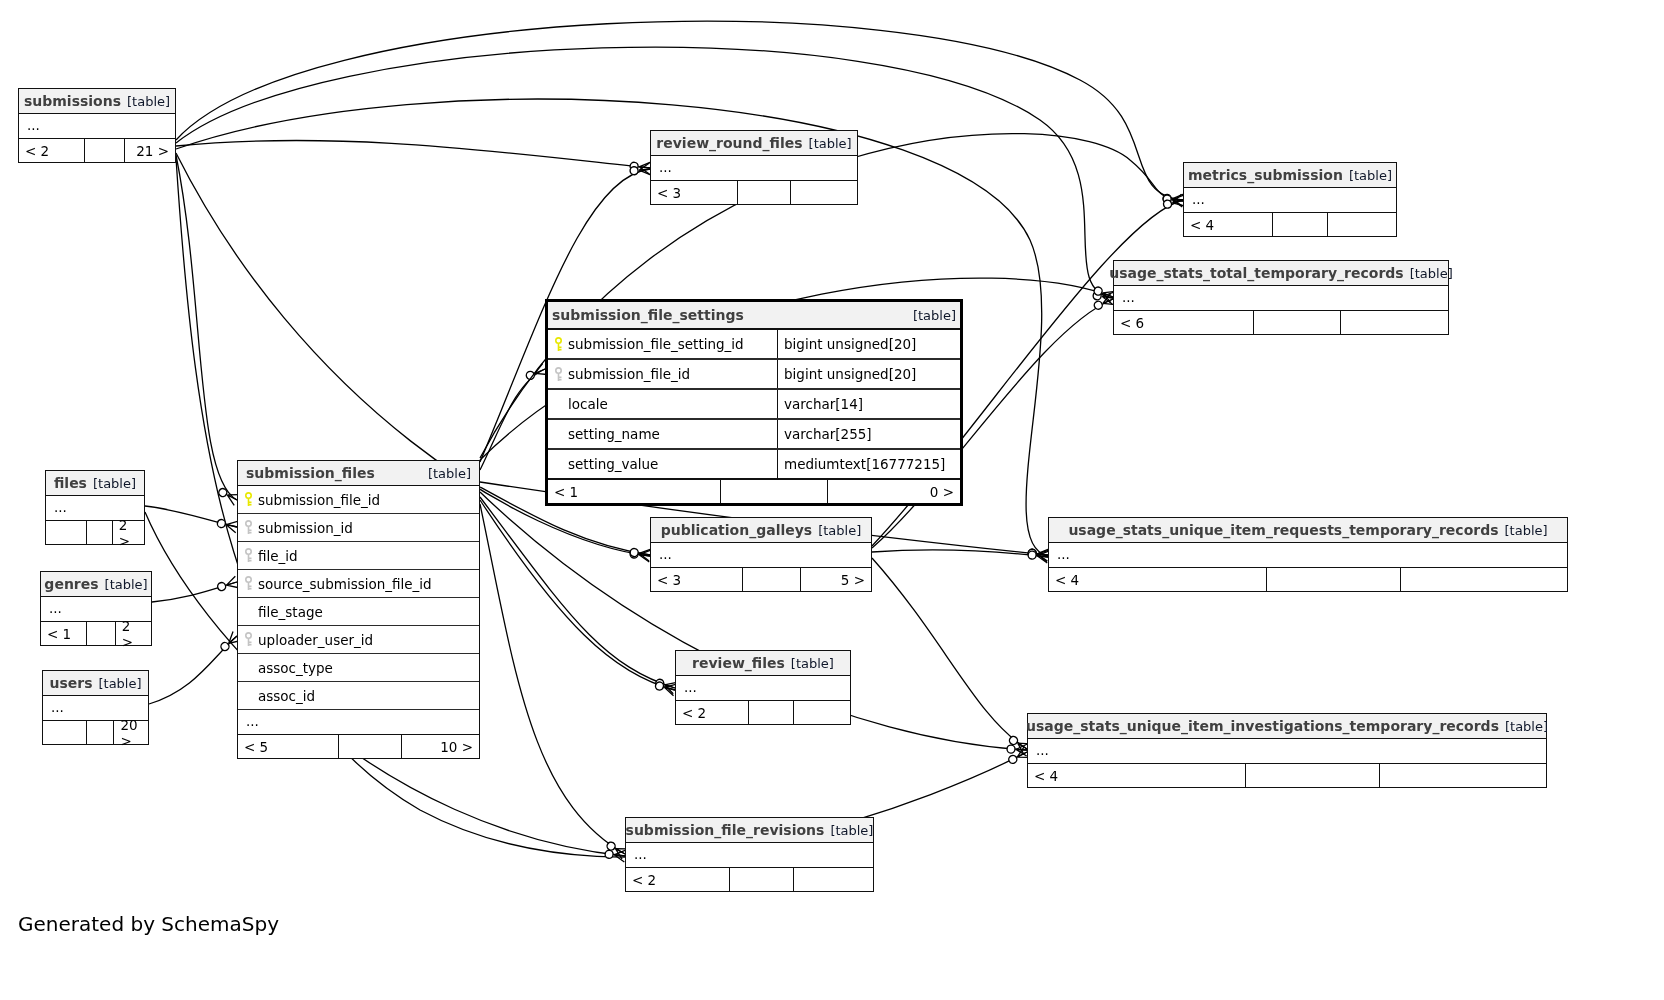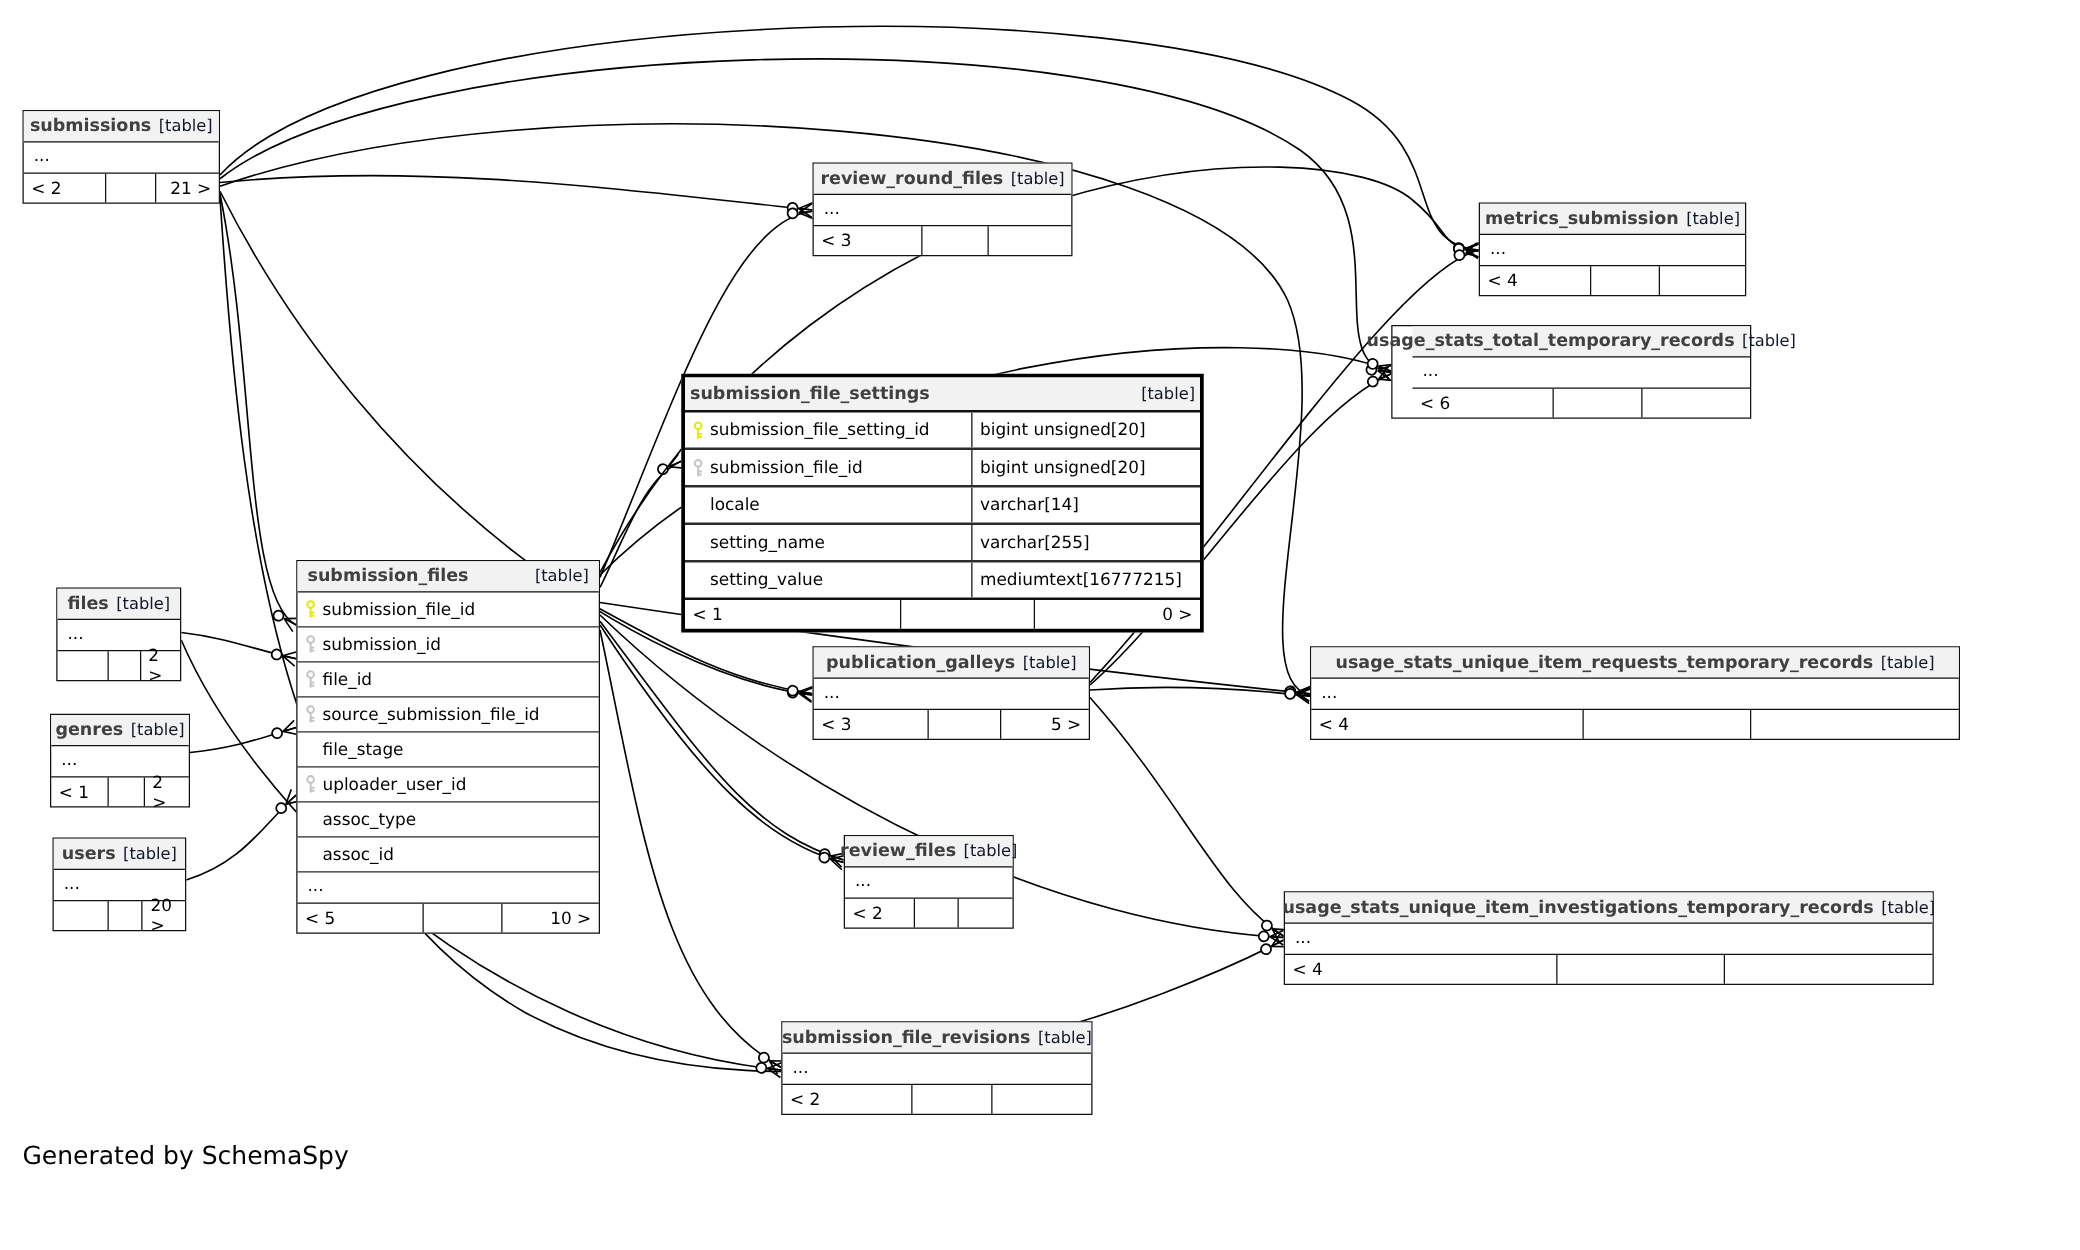--- a/index.html
+++ b/index.html
@@ -108,21 +108,21 @@
     </div>
     <div class="rows">
           <div class="dots">...</div>
         </div>
     <div class="ftr">
       <span class="fc l">&lt; 4</span>
       <span class="fc m"></span>
       <span class="fc r"></span>
     </div>
   </div>
-      <div class="tbl simple" style="left: 1113px; top: 260px; width: 288px; padding-left: 16px;">
+      <div class="tbl simple" style="left: 1113px; top: 260px; width: 336px;">
     <div class="hdr">
       <span class="nm">usage_stats_total_temporary_records</span>
       <span class="tag">[table]</span>
     </div>
     <div class="rows">
           <div class="dots">...</div>
         </div>
     <div class="ftr">
       <span class="fc l">&lt; 6</span>
       <span class="fc m"></span>
@@ -170,21 +170,21 @@
             <span class="cn" style="flex: 1 1 auto;">setting_value</span>
             <span class="ct">mediumtext[16777215]</span>
           </div>
         </div>
     <div class="ftr">
       <span class="fc l">&lt; 1</span>
       <span class="fc m"></span>
       <span class="fc r">0 &gt;</span>
     </div>
   </div>
-      <div class="tbl cols" style="left: 237px; top: 448px; width: 243px;">
+      <div class="tbl cols" style="left: 237px; top: 460px; width: 243px;">
     <div class="hdr">
       <span class="nm">submission_files</span>
       <span class="tag">[table]</span>
     </div>
     <div class="rows">
           <div class="row">
             <span class="keyc">
               <svg width="11" height="15" viewBox="0 0 11 15">
                 <circle cx="5.5" cy="3.6" r="2.7" fill="none" stroke="#e8e800" stroke-width="1.6"></circle>
                 <path d="M5.5 6.3 V14 M5.5 10.2 h3 M5.5 12.6 h3" fill="none" stroke="#e8e800" stroke-width="1.6"></path>
@@ -311,21 +311,21 @@
     </div>
     <div class="rows">
           <div class="dots">...</div>
         </div>
     <div class="ftr">
       <span class="fc l">&lt; 4</span>
       <span class="fc m"></span>
       <span class="fc r"></span>
     </div>
   </div>
-      <div class="tbl simple" style="left: 675px; top: 668px; width: 136px;">
+      <div class="tbl simple" style="left: 675px; top: 650px; width: 176px;">
     <div class="hdr">
       <span class="nm">review_files</span>
       <span class="tag">[table]</span>
     </div>
     <div class="rows">
           <div class="dots">...</div>
         </div>
     <div class="ftr">
       <span class="fc l">&lt; 2</span>
       <span class="fc m"></span>

